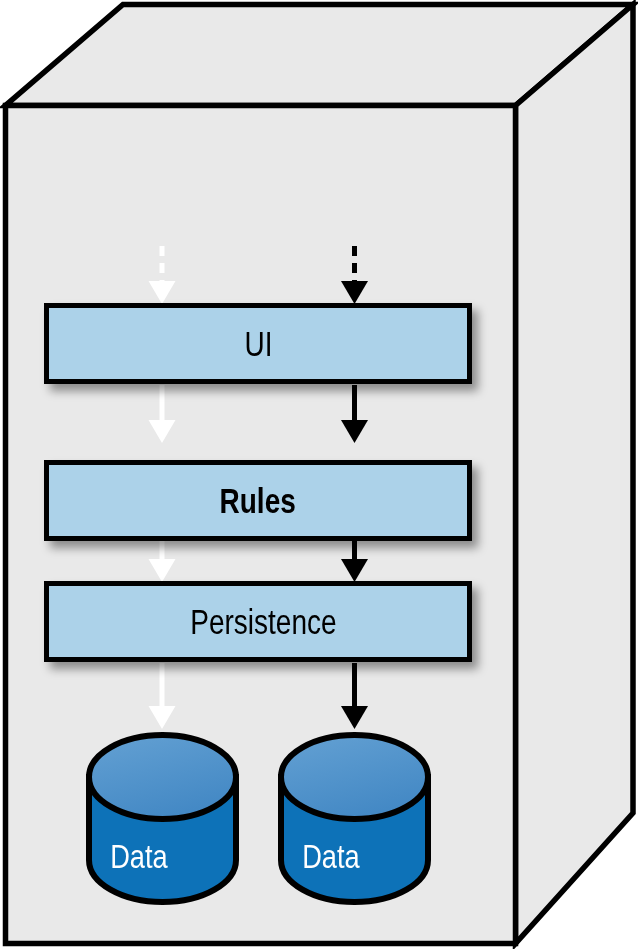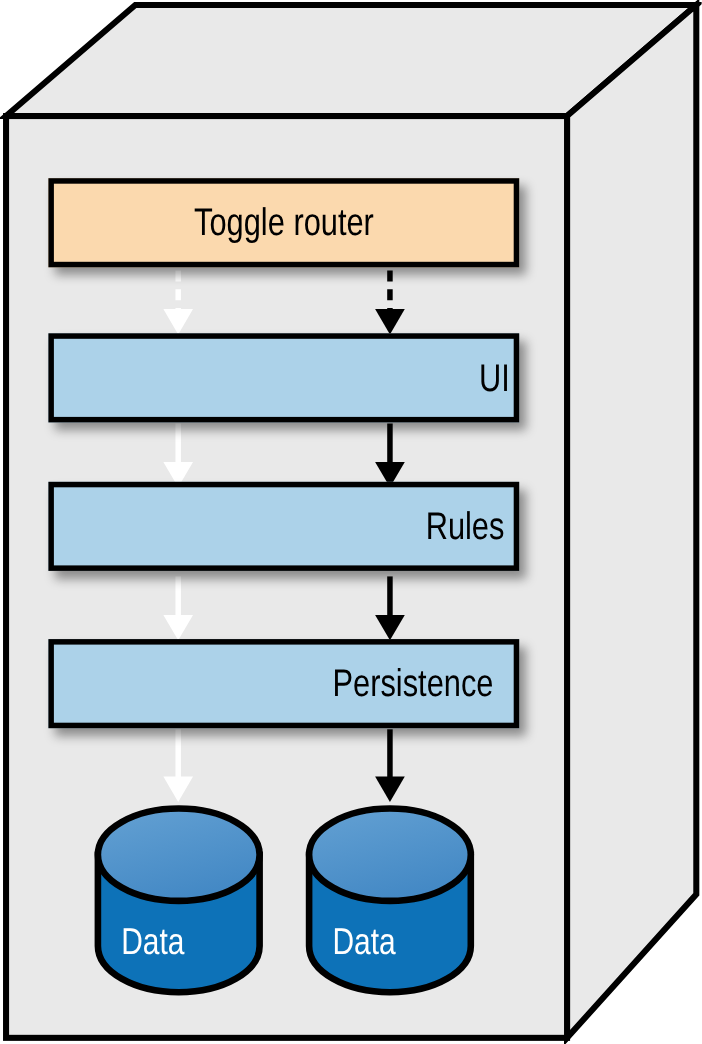--- a/index.html
+++ b/index.html
@@ -28,21 +28,21 @@
     height: 81px;
     box-sizing: border-box;
     border: 5px solid #000000;
     box-shadow: 6px 7px 9px rgba(0, 0, 0, 0.40);
     display: flex;
     align-items: center;
     justify-content: center;
     z-index: 2;
   }
   .layer-box.orange { background: #FBD9AE; }
-  .layer-box.blue   { background: #ACD2E9; justify-content: flex-end; }
+  .layer-box.blue   { background: #ACD2E9; }
   .box-label {
     display: inline-block;
     font-size: 35px;
     line-height: 1;
     color: #000000;
     white-space: nowrap;
     transform: scaleX(0.80);
     transform-origin: 50% 50%;
     letter-spacing: 0px;
   }
@@ -52,21 +52,21 @@
     top: 839px;
     text-align: left;
     z-index: 3;
   }
   .cyl-label .box-label {
     color: #ffffff;
     font-size: 34px;
   }
   #pos-toggle-router { top: 162px; }
   #pos-ui            { top: 303px; }
-  #pos-rules         { top: 438px; }
+  #pos-rules         { top: 460px; font-weight: bold; }
   #pos-persistence   { top: 581px; padding-left: 11px; }
   #pos-data-left     { left: 103px; }
   #pos-data-right    { left: 295px; }
 </style>
 </head>
 <body>
 
 <div class="stage">
 
   <svg class="scene-svg" width="638" height="949" viewBox="0 0 638 949">
@@ -123,23 +123,20 @@
       <path d="M 89 777 L 89 860 A 73.5 42 0 0 0 236 860 L 236 777 Z" fill="#0D72B8" stroke="#000000" stroke-width="6"></path>
       <ellipse cx="162.5" cy="777" rx="73.5" ry="42" fill="url(#cylTopGrad)" stroke="#000000" stroke-width="6"></ellipse>
     </g>
 
     <g>
       <path d="M 281 777 L 281 860 A 73.5 42 0 0 0 428 860 L 428 777 Z" fill="#0D72B8" stroke="#000000" stroke-width="6"></path>
       <ellipse cx="354.5" cy="777" rx="73.5" ry="42" fill="url(#cylTopGrad)" stroke="#000000" stroke-width="6"></ellipse>
     </g>
   </svg>
 
-  <div class="layer-box orange" id="pos-toggle-router">
-    <span class="box-label">Toggle router</span>
-  </div>
 
   <div class="layer-box blue" id="pos-ui">
     <span class="box-label">UI</span>
   </div>
 
   <div class="layer-box blue" id="pos-rules">
     <span class="box-label">Rules</span>
   </div>
 
   <div class="layer-box blue" id="pos-persistence">

